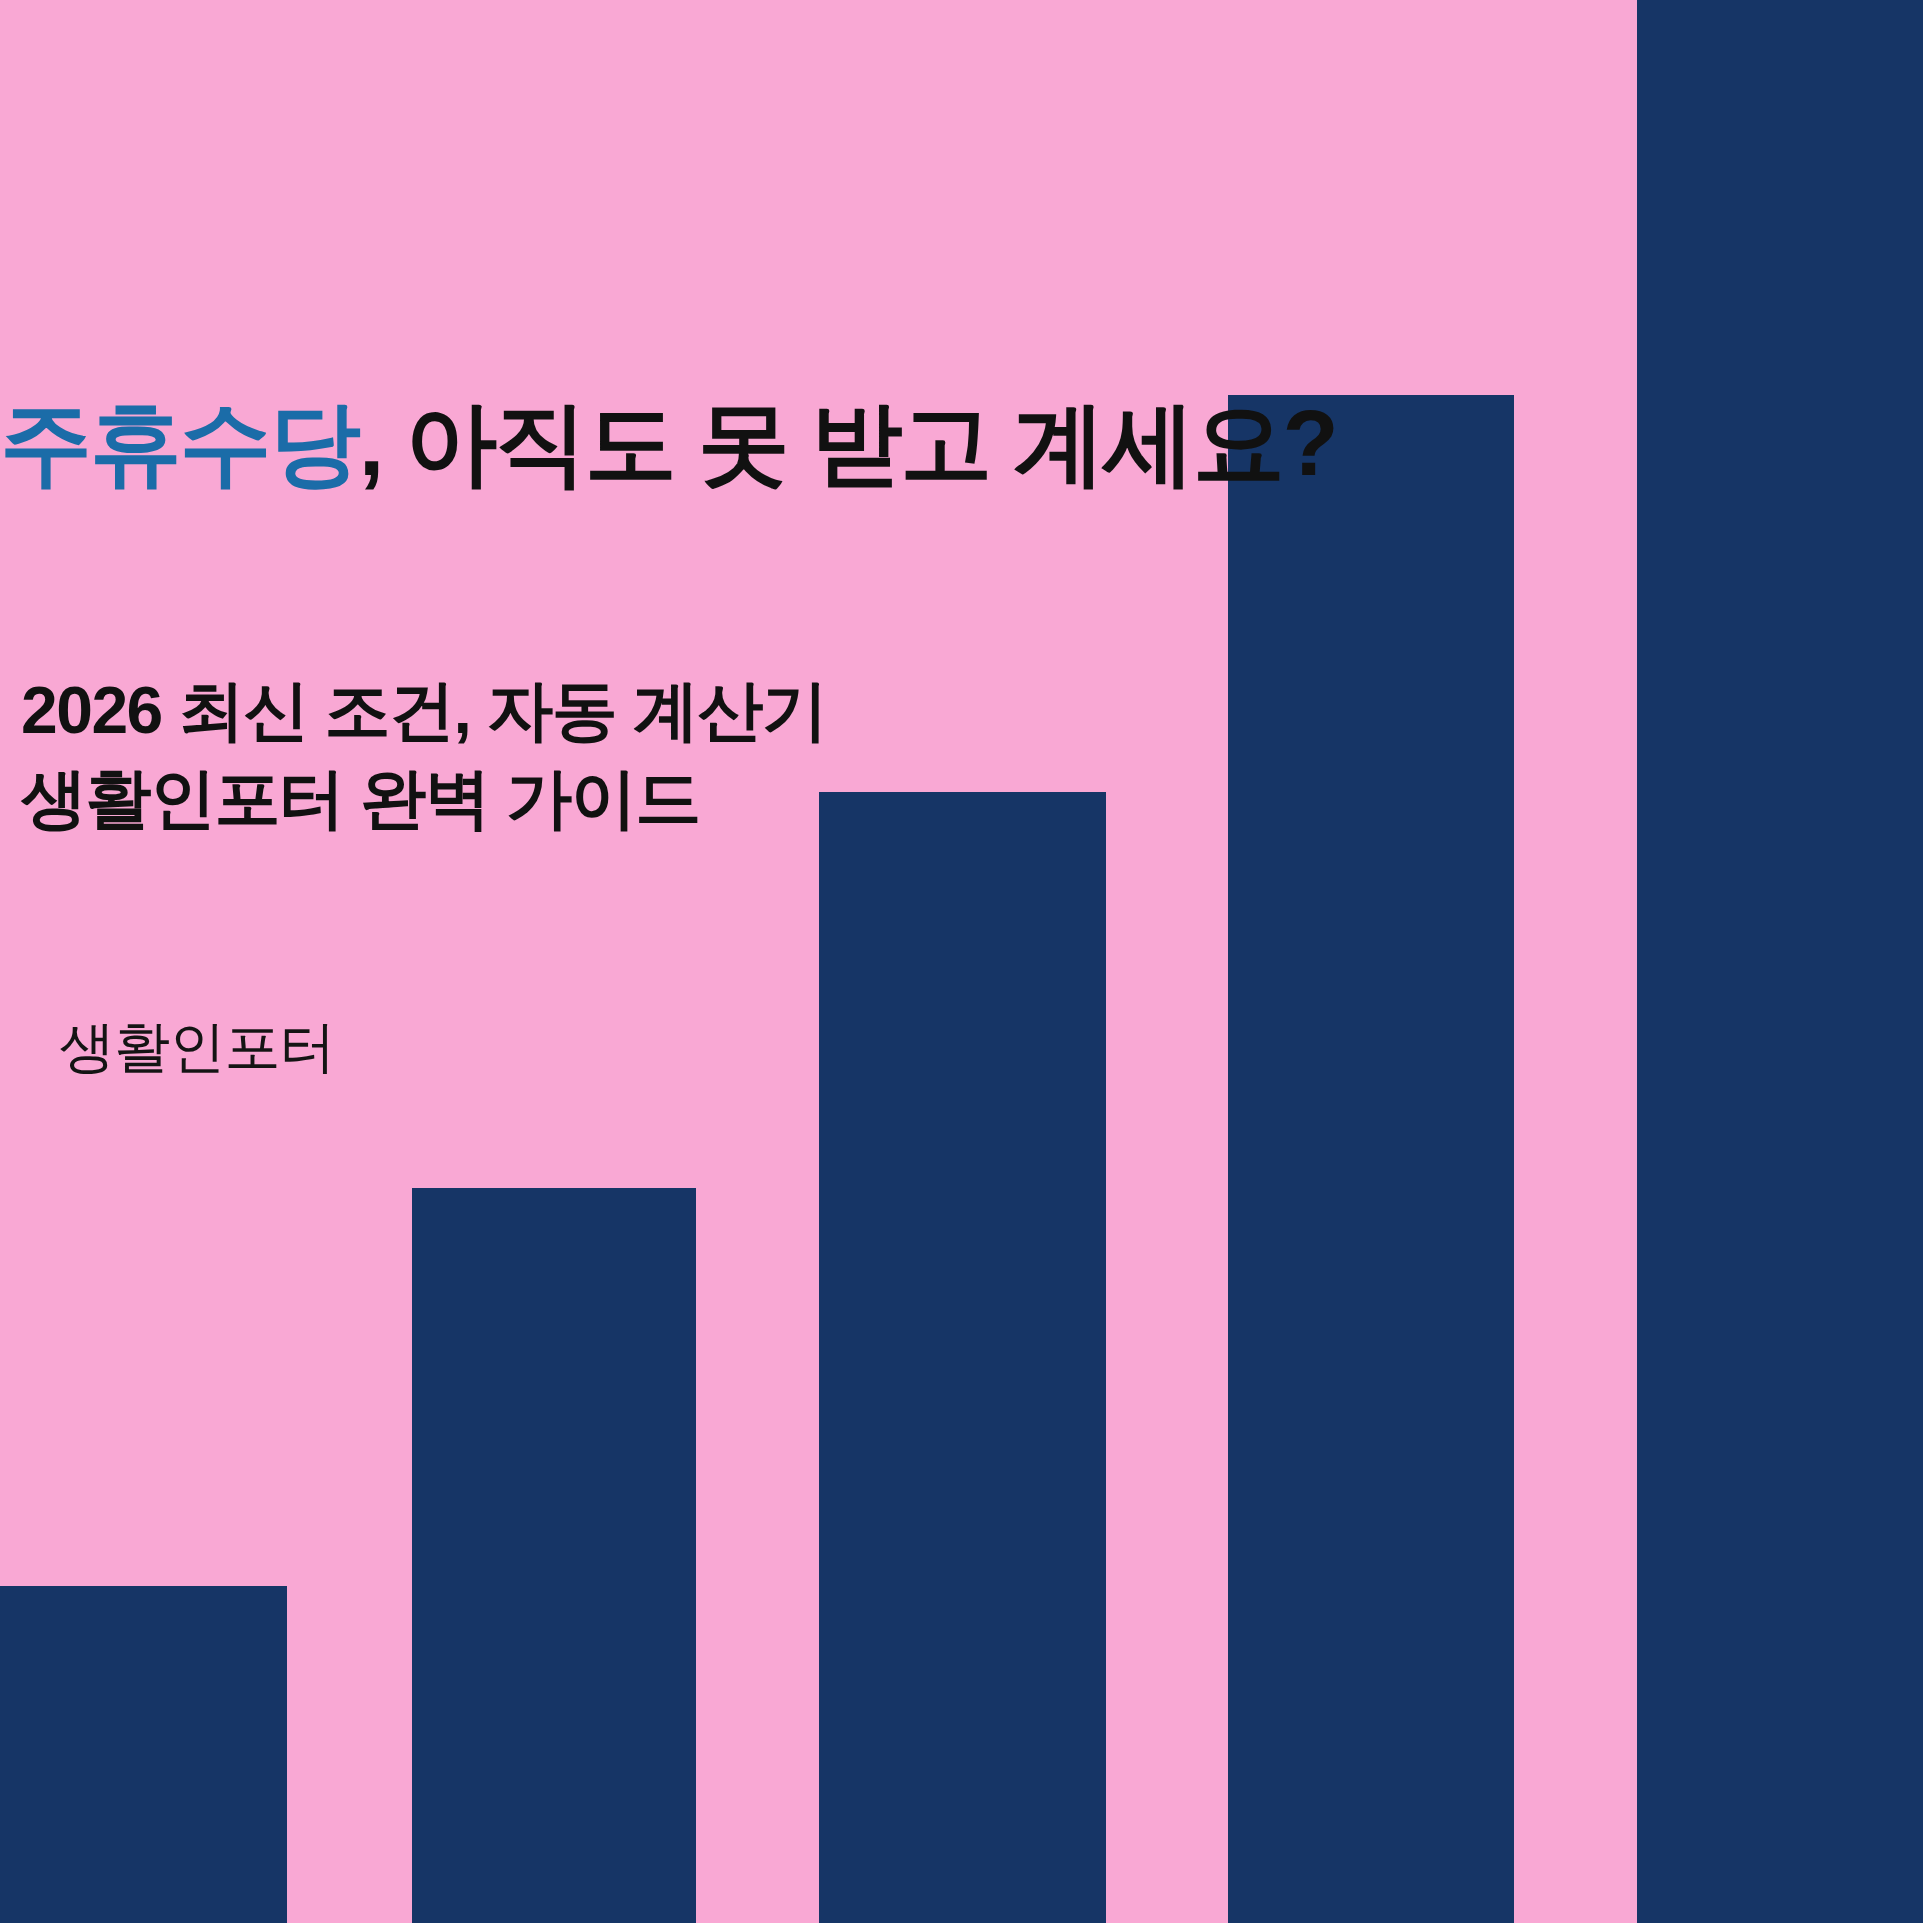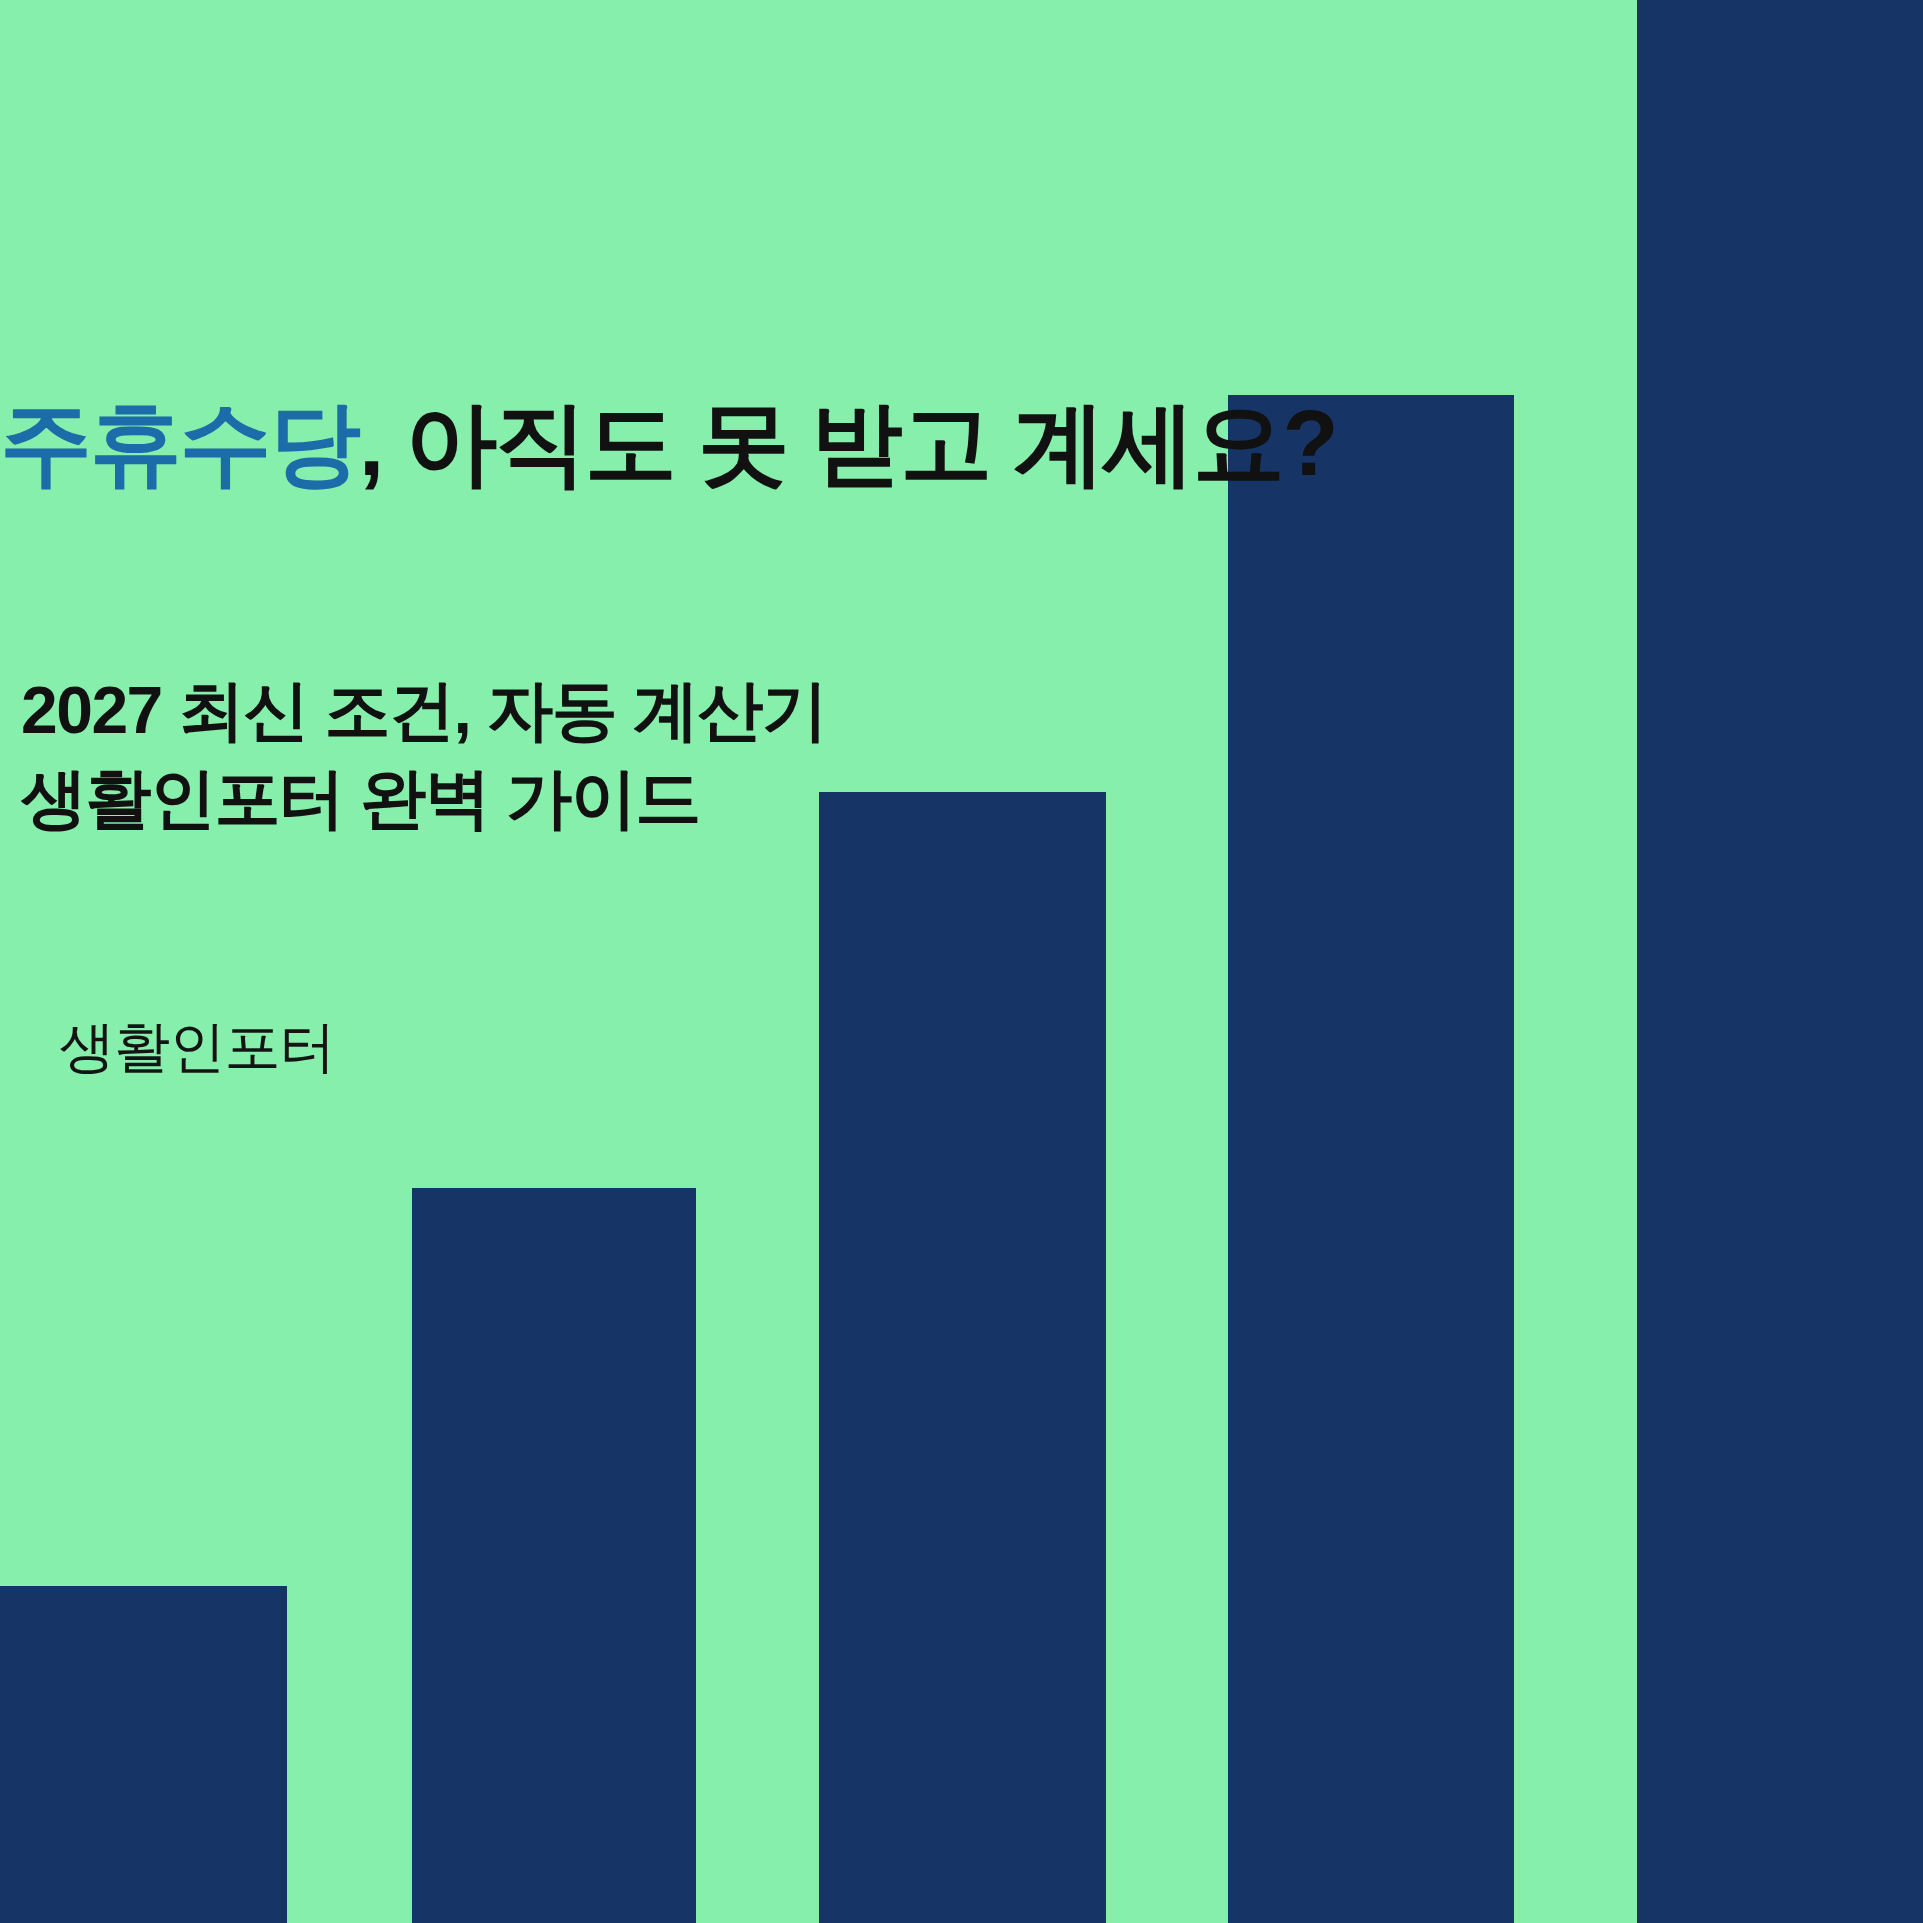--- a/index.html
+++ b/index.html
@@ -10,21 +10,21 @@
   }
   body {
     font-family: "Liberation Sans", "DejaVu Sans", sans-serif;
   }
 
   
   #poster {
     position: relative;
     width: 1924px;
     height: 1924px;
-    background: #86efac;
+    background: #f9a8d4;
     overflow: hidden;
   }
 
   
   #bar-chart {
     position: absolute;
     inset: 0;
     width: 1924px;
     height: 1924px;
     z-index: 1;
@@ -105,21 +105,21 @@
     <div class="chart-bar" style="left: 819px; width: 287px; height: 1132px; background: rgb(22, 53, 102);"></div>
     <div class="chart-bar" style="left: 1228px; width: 286px; height: 1529px; background: rgb(22, 53, 102);"></div>
     <div class="chart-bar" style="left: 1637px; width: 287px; height: 1924px; background: rgb(22, 53, 102);"></div>
   </div>
 
   <div id="text-block">
 
     <h1 class="headline"><span class="kw">주휴수당</span><span>, 아직도 못 받고 계세요?</span></h1>
 
     <h2 class="subhead">
-      <span class="subhead-line">2027 최신 조건, 자동 계산기</span>
+      <span class="subhead-line">2026 최신 조건, 자동 계산기</span>
       <span class="subhead-line">생활인포터 완벽 가이드</span>
     </h2>
 
     <p class="byline">생활인포터</p>
 
   </div>
 </div>
 
 
 </body></html>

